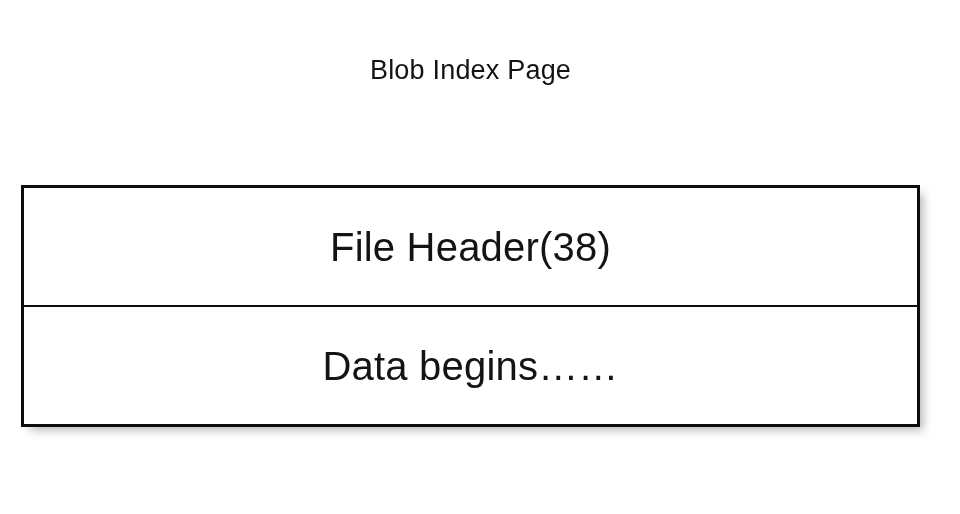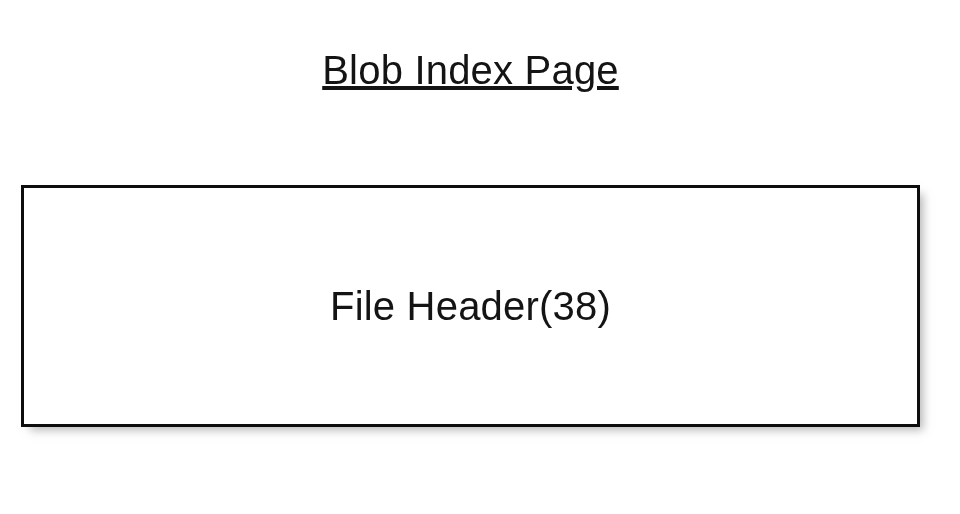--- a/index.html
+++ b/index.html
@@ -24,27 +24,26 @@
     background: #ffffff;
   }
 
   
   .diagram-title {
     position: absolute;
     left: 21px;
     top: 44px;
     width: 899px;
     text-align: center;
-    font-size: 40px;
+    font-size: 27px;
     font-weight: 400;
     line-height: 52px;
     letter-spacing: 0.2px;
     color: #141414;
     white-space: nowrap;
-    text-decoration: underline;
   }
 
   
   .struct-table {
     position: absolute;
     left: 21px;
     top: 185px;
     width: 899px;
     height: 242px;
     box-sizing: border-box;
@@ -86,16 +85,19 @@
 
   <div class="diagram-title">Blob Index Page</div>
 
   <div class="struct-table">
 
     <div class="struct-row">
       <span class="struct-row-label">File Header(38)</span>
     </div>
 
 
+    <div class="struct-row">
+      <span class="struct-row-label">Data begins……</span>
+    </div>
 
   </div>
 
 </div>
 
 </body></html>

